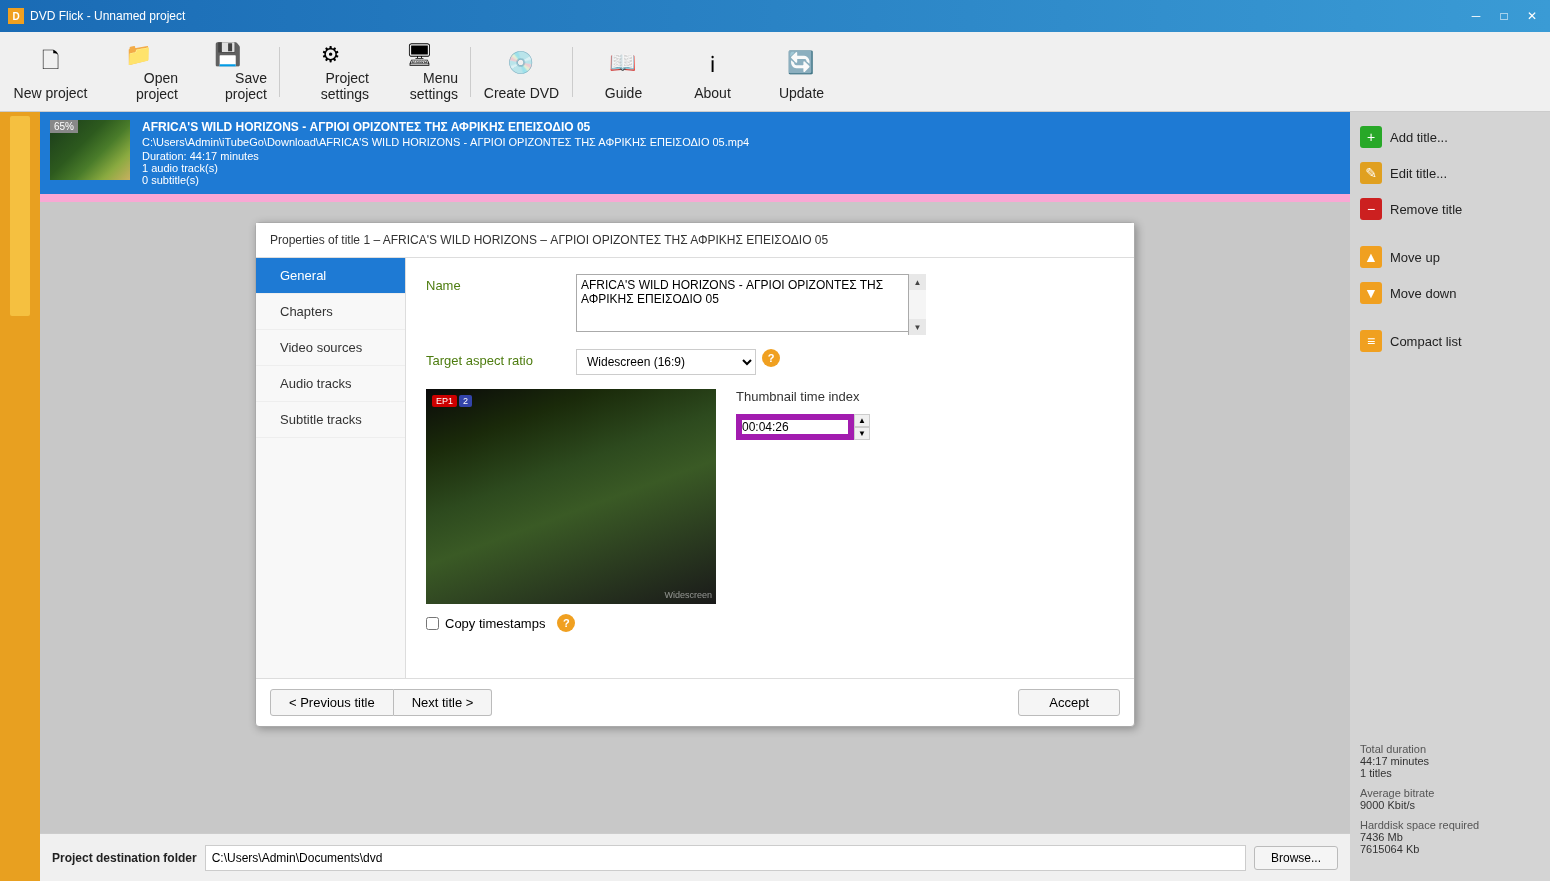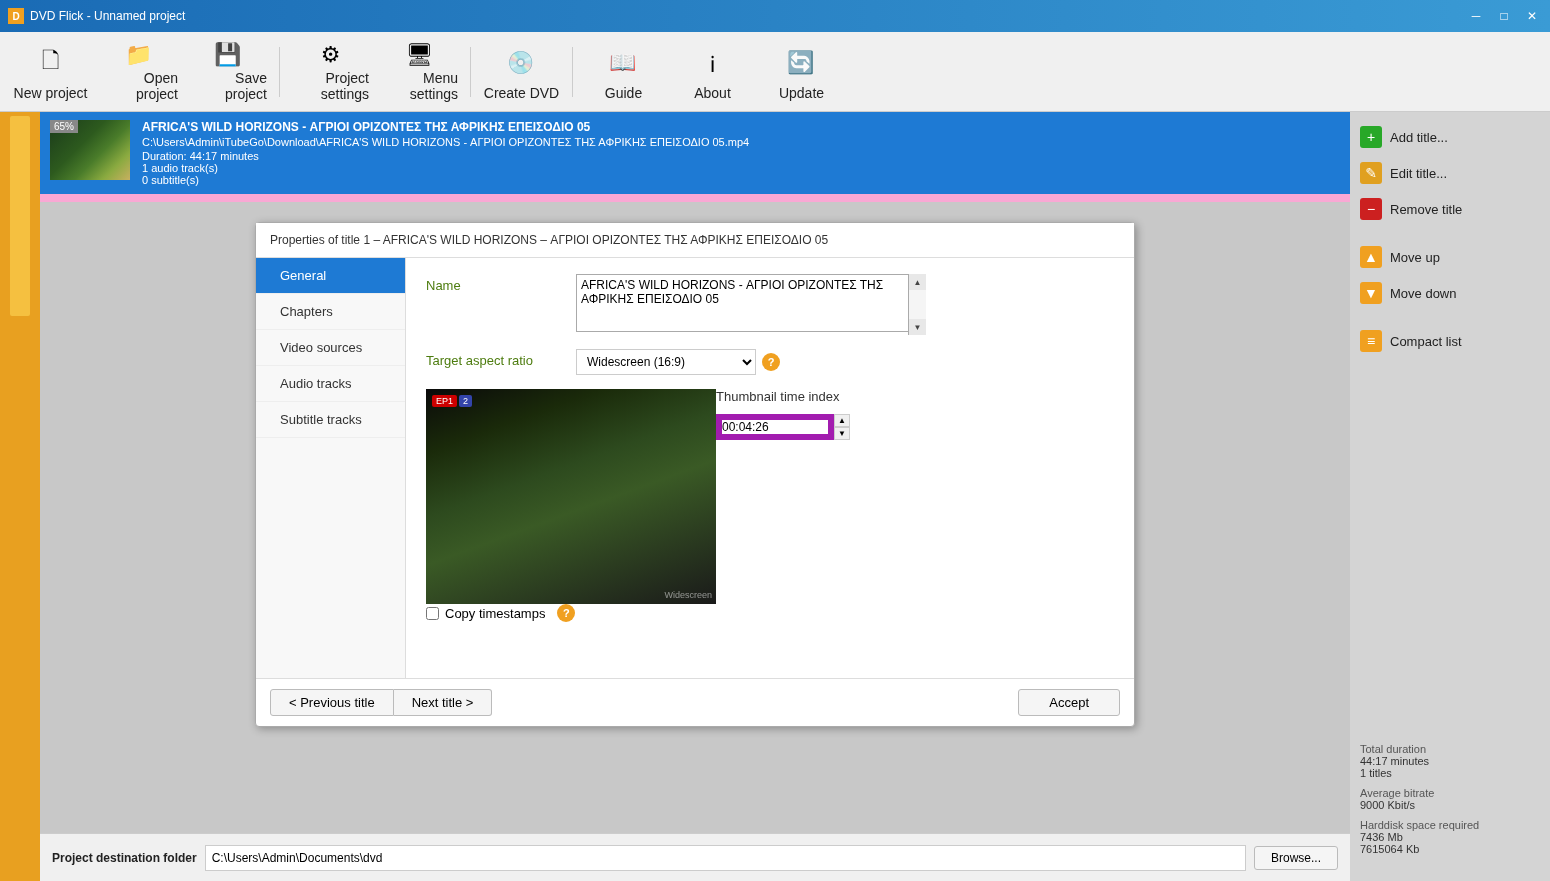--- a/index.html
+++ b/index.html
@@ -227,21 +227,22 @@
       border-radius: 50%;
       font-size: 11px;
       font-weight: bold;
       margin-left: 6px;
       cursor: pointer;
     }
 
     
     .thumbnail-section {
       display: flex;
-      margin-bottom: 0;
+      gap: 20px;
+      margin-bottom: 10px;
     }
     .thumbnail-preview {
       width: 290px; height: 215px;
       background: #000;
       position: relative;
       overflow: hidden;
     }
     .thumbnail-preview-inner {
       width: 100%; height: 100%;
       background: linear-gradient(160deg, #0a0a0a 0%, #1a2a0a 20%, #2d4a1e 40%, #3a5a25 55%, #1a1a1a 100%);
@@ -545,21 +546,21 @@
                 <div class="textarea-scrollbar">
                   <button class="sb-arrow">▲</button>
                   <div class="sb-track"></div>
                   <button class="sb-arrow">▼</button>
                 </div>
               </div>
             </div>
 
             <div class="form-row">
               <span class="form-label">Target aspect ratio</span>
-              <div style="display:flex;align-items:center;">
+              <div style="display:flex;align-items:flex-start;">
                 <select class="aspect-select">
                   <option>Widescreen (16:9)</option>
                   <option>Fullscreen (4:3)</option>
                   <option>Auto</option>
                 </select>
                 <div class="help-icon">?</div>
               </div>
             </div>
 
             <div class="thumbnail-section">

